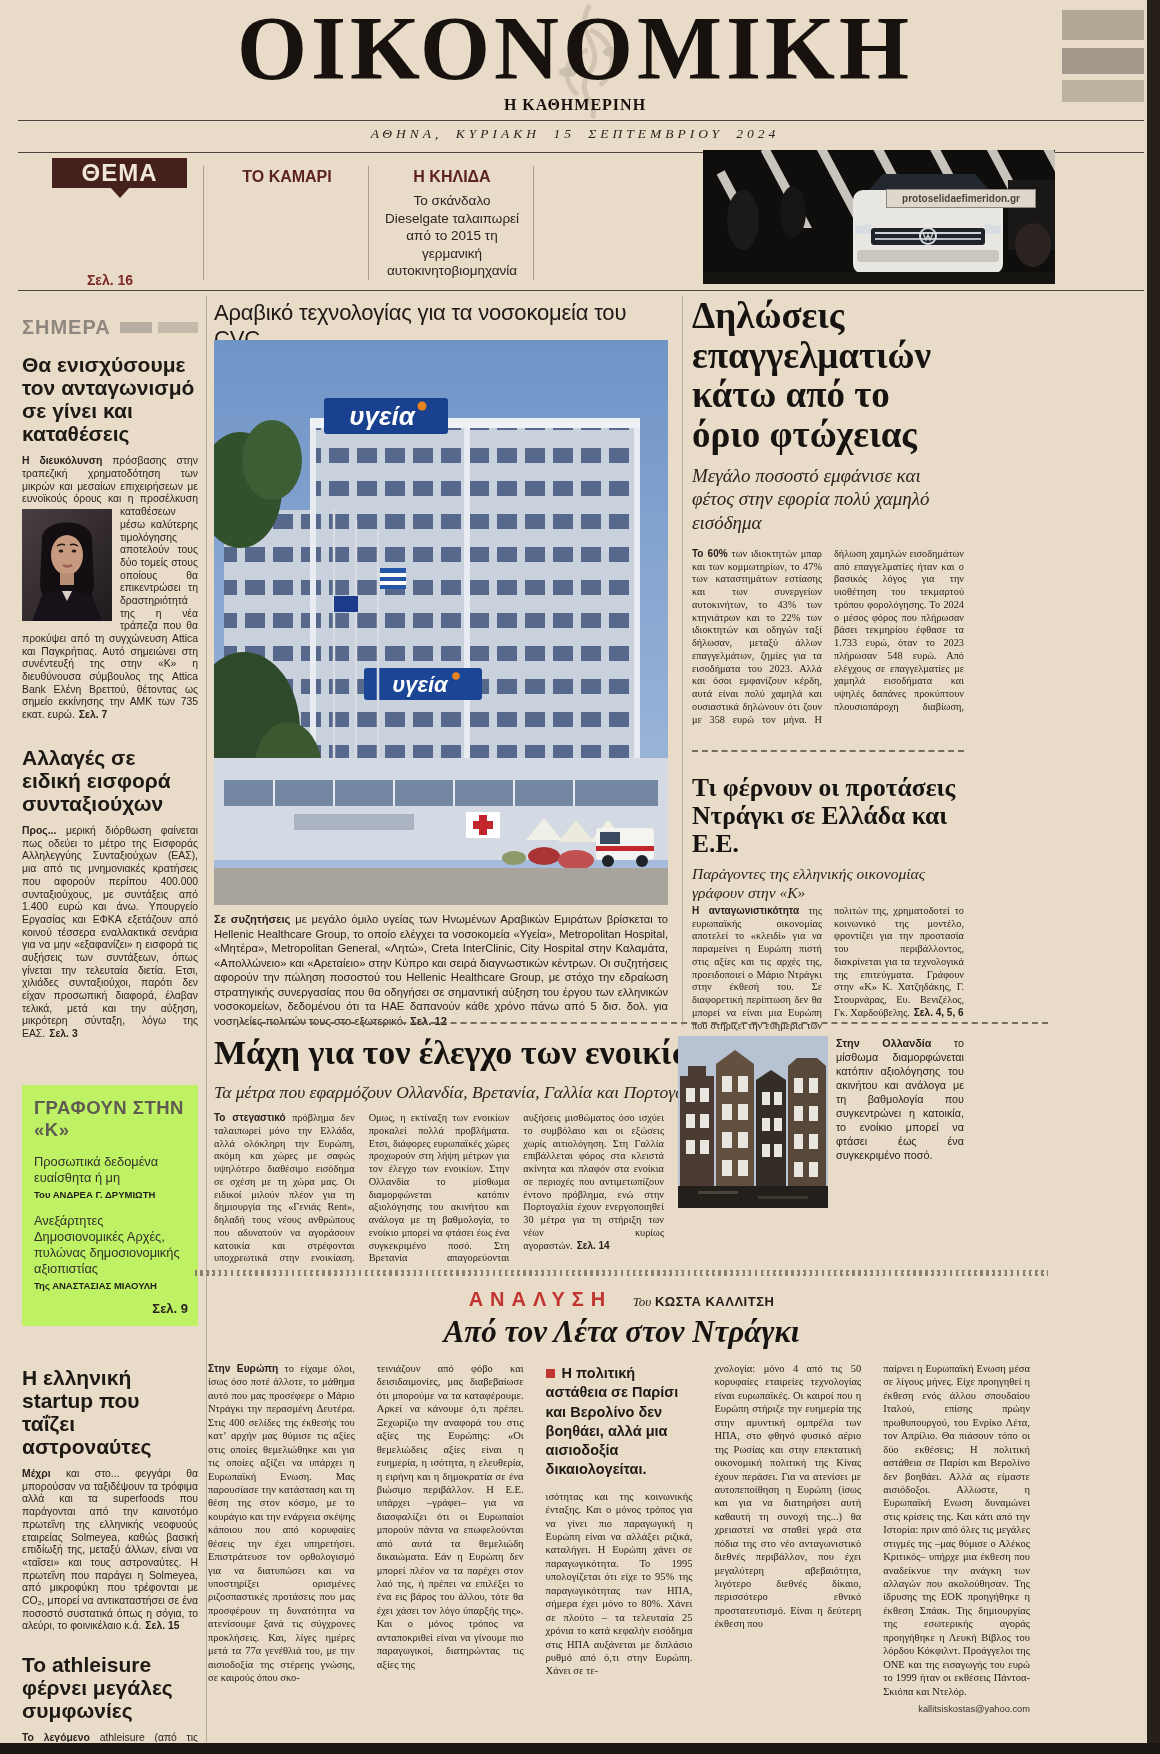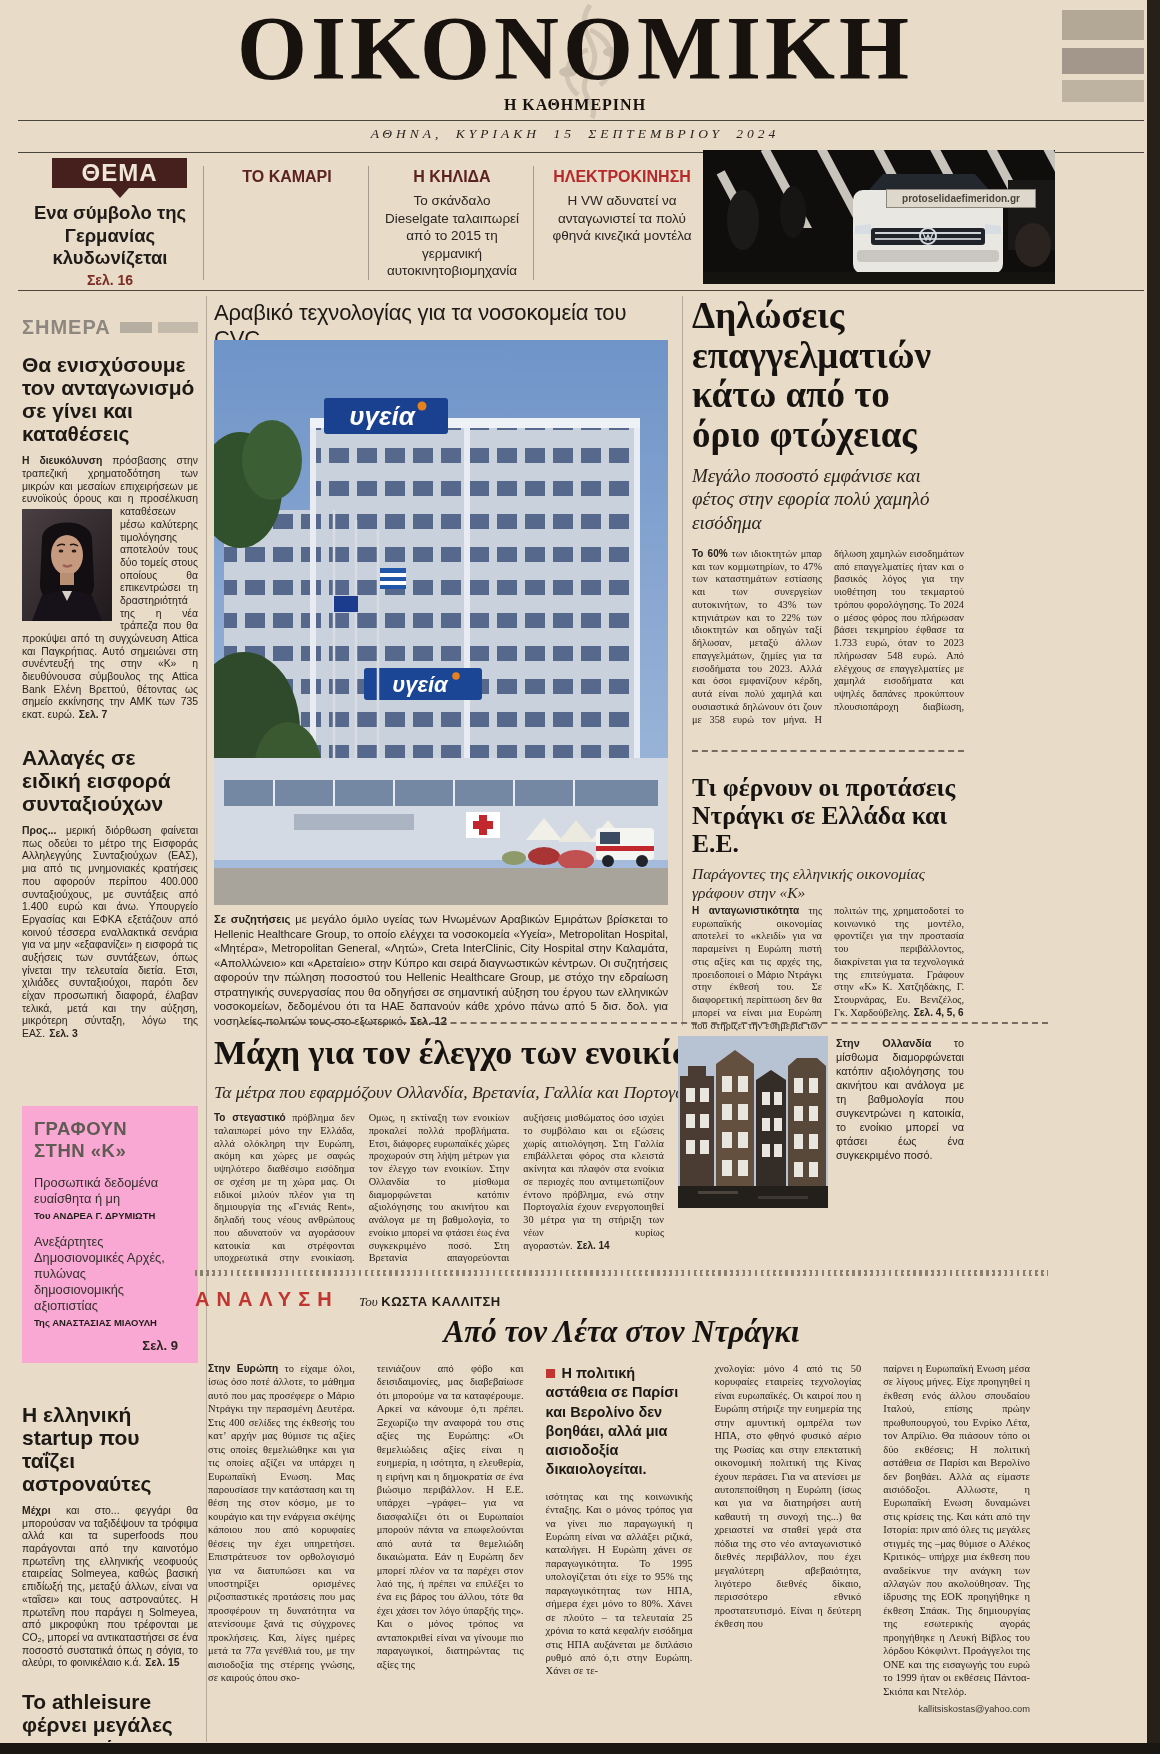--- a/index.html
+++ b/index.html
@@ -57,21 +57,21 @@
   .gbar.b2{left:136px;width:40px;background:#c3baac;}
   .lc-head{margin:14px 0 0 0;font-size:21px;line-height:1.1;font-weight:700;color:#1d1915;}
   .lc-head.s2{margin-top:24px;}
   .lc-head.startup{margin-top:40px;}
   .lc-head.athl{margin-top:20px;}
   .lc-body{margin:10px 0 0 0;font-size:10.4px;line-height:1.22;text-align:justify;
     color:#29241f;hyphens:auto;}
   .lc-body b{font-weight:700;}
   .pageref{font-weight:700;margin-left:4px;white-space:nowrap;}
   .portrait{float:left;width:90px;height:112px;margin:3px 8px 3px 0;display:block;}
-  .grafoun{margin-top:65px;background:#f9a8d4;padding:12px 20px 10px 12px;}
+  .grafoun{margin-top:44px;background:#bef264;padding:12px 10px 10px 12px;}
   .g-title{font-weight:700;font-size:18.5px;letter-spacing:.5px;color:#5f5a52;}
   .g-item{margin-top:13px;}
   .g-t{font-size:12.8px;line-height:1.25;color:#33302b;}
   .g-b{margin-top:3px;font-size:9.5px;font-weight:700;color:#201d19;}
   .g-page{margin-top:10px;text-align:right;font-weight:700;font-size:13px;color:#29241f;}
   
   .main-head{position:absolute;left:214px;top:300px;width:456px;margin:0;font-weight:400;
     font-size:22px;letter-spacing:-.2px;color:#1d1916;}
   .hospital{position:absolute;left:214px;top:340px;width:454px;height:565px;}
   .caption{position:absolute;left:214px;top:912px;width:454px;margin:0;
@@ -100,21 +100,21 @@
     font-family:"Liberation Serif",serif;font-style:italic;font-size:17.5px;color:#2a251f;}
   .rent-body{position:absolute;left:214px;top:1112px;width:450px;height:156px;
     column-count:3;column-gap:14px;overflow:hidden;}
   .rent-photo-wrap{position:absolute;left:678px;top:1036px;width:286px;height:232px;overflow:hidden;}
   .houses{float:left;width:150px;height:172px;margin:0 8px 5px 0;}
   .caption.sm{position:static;width:auto;font-size:10.8px;}
   
   .wavy{position:absolute;left:195px;right:112px;top:1270px;height:6px;
     background:repeating-linear-gradient(100deg,#897f6f 0 2px,transparent 2px 6px),
                repeating-linear-gradient(80deg,#897f6f 0 2px,transparent 2px 6px);}
-  .an-head{position:absolute;left:195px;top:1288px;width:853px;text-align:left;}
+  .an-head{position:absolute;left:195px;top:1288px;width:853px;text-align:center;}
   .an-kicker{color:#c23430;font-weight:700;font-size:20px;letter-spacing:7px;}
   .an-by{margin-left:16px;font-size:13px;color:#221d18;}
   .an-by i{font-family:"Liberation Serif",serif;}
   .an-by b{letter-spacing:.5px;}
   .an-title{position:absolute;left:195px;top:1314px;width:853px;margin:0;text-align:center;
     font-family:"Liberation Serif",serif;font-style:italic;font-weight:600;font-size:31px;color:#161310;}
   .an-cols{position:absolute;left:208px;top:1362px;width:822px;height:378px;
     display:flex;gap:22px;overflow:hidden;}
   .an-col{flex:1;font-family:"Liberation Serif",serif;font-size:10.5px;line-height:1.28;
     text-align:justify;color:#26211c;hyphens:auto;}
@@ -147,36 +147,31 @@
   <h1 class="paper-title">ΟΙΚΟΝΟΜΙΚΗ</h1>
   <div class="paper-subtitle">Η ΚΑΘΗΜΕΡΙΝΗ</div>
   <div class="rule rule-1"></div>
   <div class="dateline">ΑΘΗΝΑ, ΚΥΡΙΑΚΗ 15 ΣΕΠΤΕΜΒΡΙΟΥ 2024</div>
   <div class="rule rule-2"></div>
 
   <div class="theme-badge">
     <span>ΘΕΜΑ</span>
     <div class="theme-arrow"></div>
   </div>
-  <div class="theme-title">Ενα σύμβολο της Γερμανίας κλυδωνίζεται</div>
   <div class="theme-page">Σελ. 16</div>
   <div class="vrule vr1"></div>
   <div class="vrule vr2"></div>
   <div class="vrule vr3"></div>
 
   <div class="teaser t1">
     <div class="kicker">ΤΟ ΚΑΜΑΡΙ</div>
   </div>
   <div class="teaser t2">
     <div class="kicker">Η ΚΗΛΙΔΑ</div>
     <div class="tx">Το σκάνδαλο Dieselgate ταλαιπωρεί από το 2015 τη γερμανική αυτοκινητοβιομηχανία</div>
-  </div>
-  <div class="teaser t3">
-    <div class="kicker">ΗΛΕΚΤΡΟΚΙΝΗΣΗ</div>
-    <div class="tx">Η VW αδυνατεί να ανταγωνιστεί τα πολύ φθηνά κινεζικά μοντέλα</div>
   </div>
 
   <svg class="car-photo" viewBox="0 0 352 134">
     <rect width="352" height="134" fill="#0f0e0c"></rect>
     <g opacity=".9">
       <g transform="rotate(-28 176 40)" fill="#ddd8cf">
         <rect x="-10" y="-50" width="9" height="170"></rect>
           <rect x="40" y="-50" width="9" height="170"></rect>
         <rect x="90" y="-50" width="9" height="170"></rect>
           <rect x="140" y="-50" width="9" height="170"></rect>

